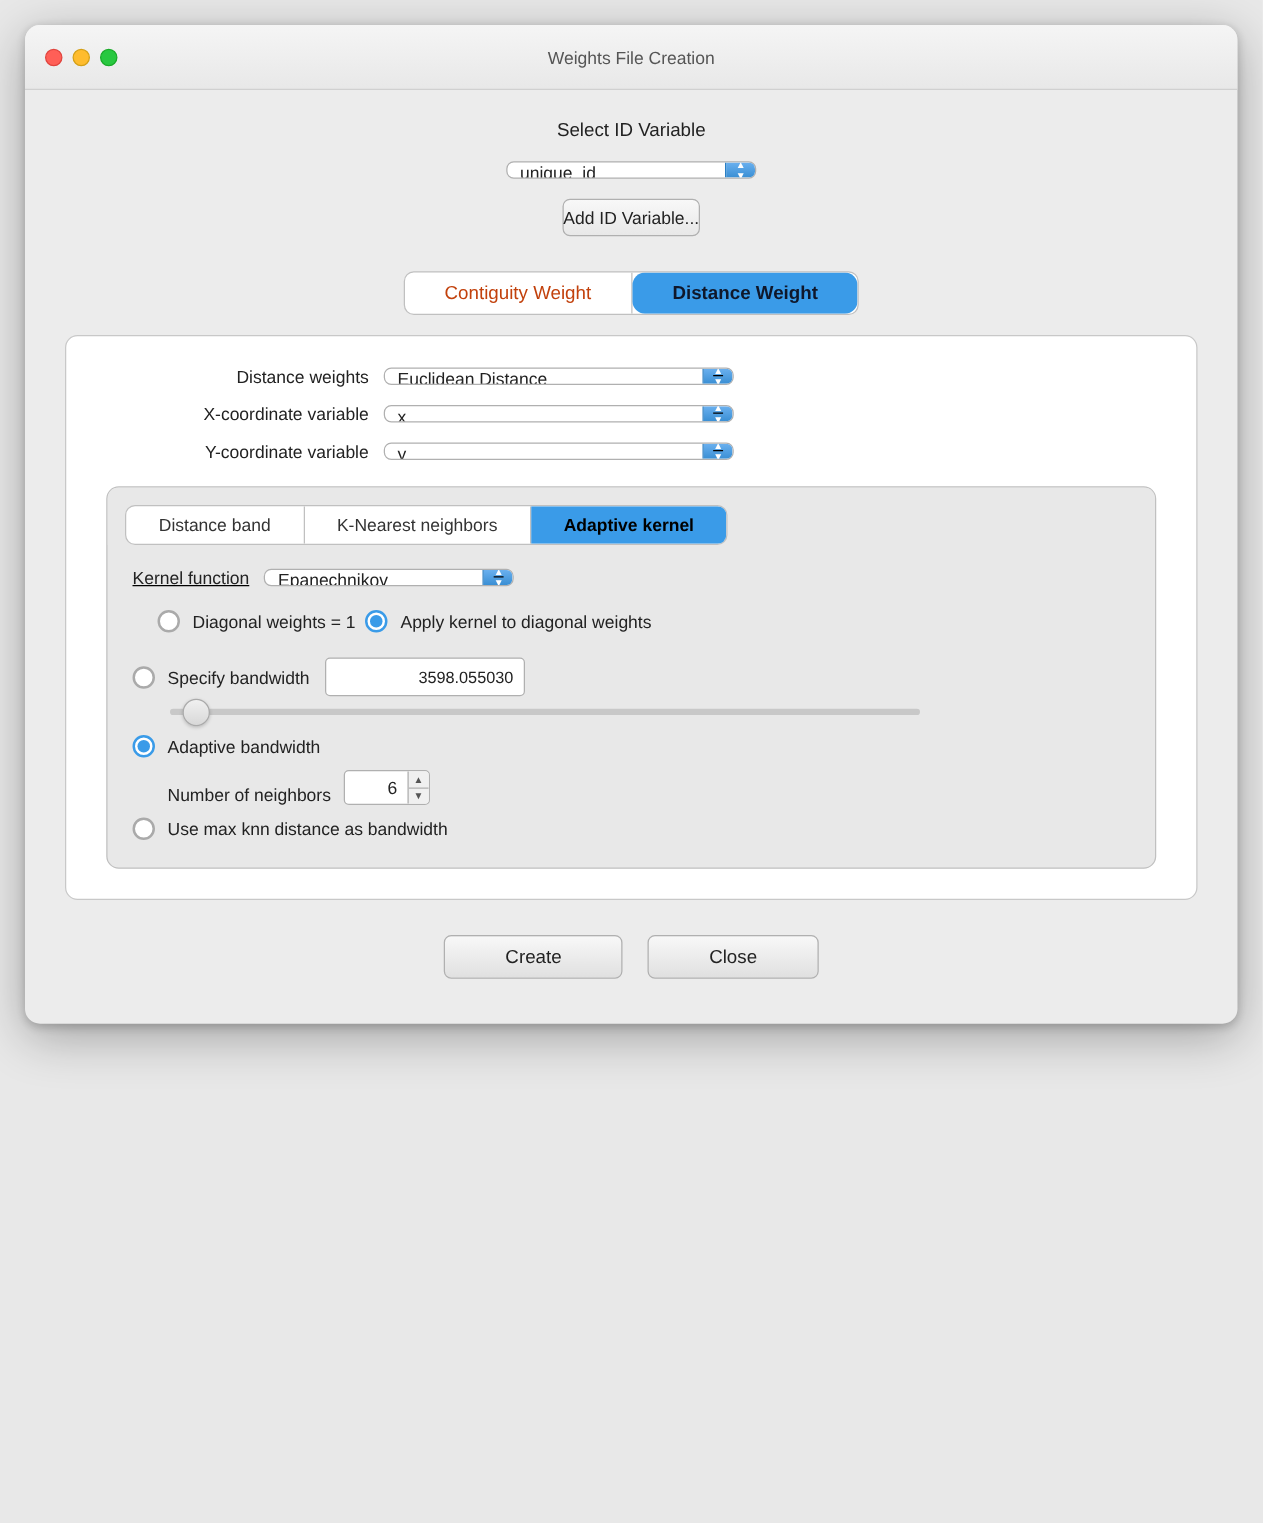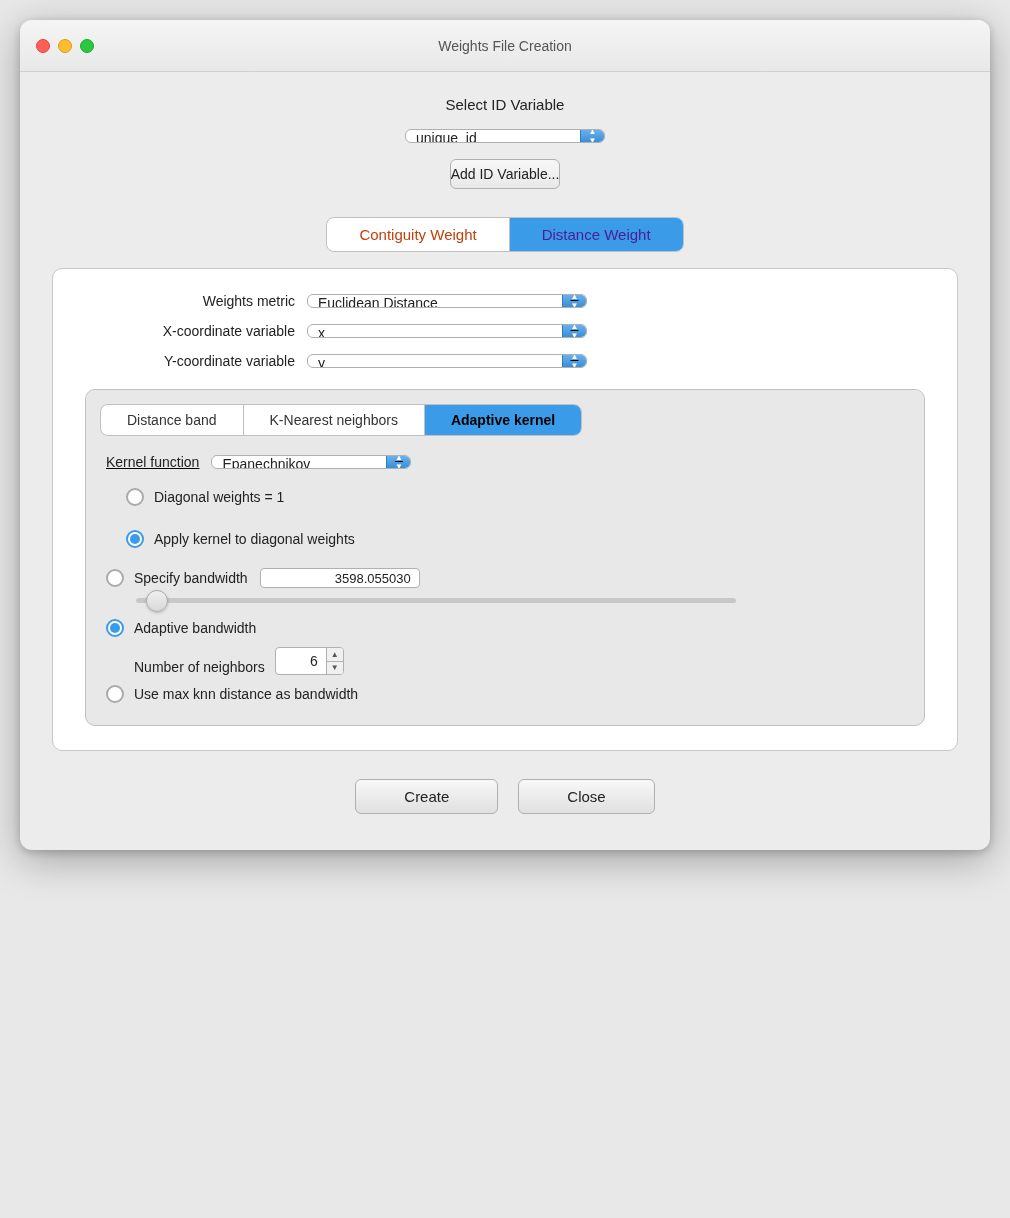--- a/index.html
+++ b/index.html
@@ -150,22 +150,23 @@
       font-size: 15px;
       cursor: pointer;
       border: none;
       background: transparent;
       color: #c2410c;
       font-weight: 400;
     }
 
     .tab-btn.active {
       background: #3a9be8;
-      color: #4c1d95;
-      font-weight: 400;
+      color: #0f172a;
+      font-weight: 700;
+      border-radius: 10px;
     }
 
     .tab-btn:not(:last-child) {
       border-right: 1px solid #c0c0c0;
     }
 
     
     .main-panel {
       background: white;
       border: 1px solid #c8c8c8;
@@ -230,22 +231,22 @@
     }
 
     .kernel-label {
       font-size: 14px;
       color: #222;
     }
 
     
     .radio-group {
       display: flex;
-      flex-direction: column;
-      gap: 24px;
+      flex-direction: row;
+      gap: 8px;
       margin-bottom: 20px;
       padding-left: 20px;
     }
 
     .radio-item {
       display: flex;
       align-items: center;
       gap: 10px;
       cursor: pointer;
     }
@@ -287,21 +288,21 @@
 
     .bandwidth-row {
       display: flex;
       align-items: center;
       gap: 12px;
       margin-bottom: 10px;
     }
 
     .bandwidth-input {
       width: 160px;
-      height: 20px;
+      height: 31px;
       border: 1px solid #b0b0b0;
       border-radius: 4px;
       background: white;
       padding: 0 8px;
       font-size: 13px;
       color: #222;
       text-align: right;
     }
 
     .slider-container {
@@ -460,21 +461,21 @@
     <div class="main-tabs">
       <div class="tab-group">
         <button class="tab-btn">Contiguity Weight</button>
         <button class="tab-btn active">Distance Weight</button>
       </div>
     </div>
 
     <div class="main-panel">
 
       <div class="form-row">
-        <span class="form-label">Weights metric</span>
+        <span class="form-label">Distance weights</span>
         <div class="select-control select-long">
           <span class="select-value">Euclidean Distance</span>
           <div class="spinner-btn">
             <span class="arrow">▲</span>
             <span class="arrow">▼</span>
           </div>
         </div>
       </div>
 
       <div class="form-row">

